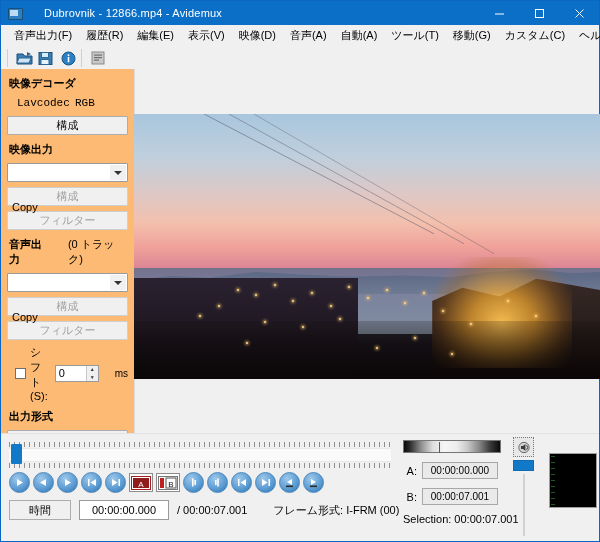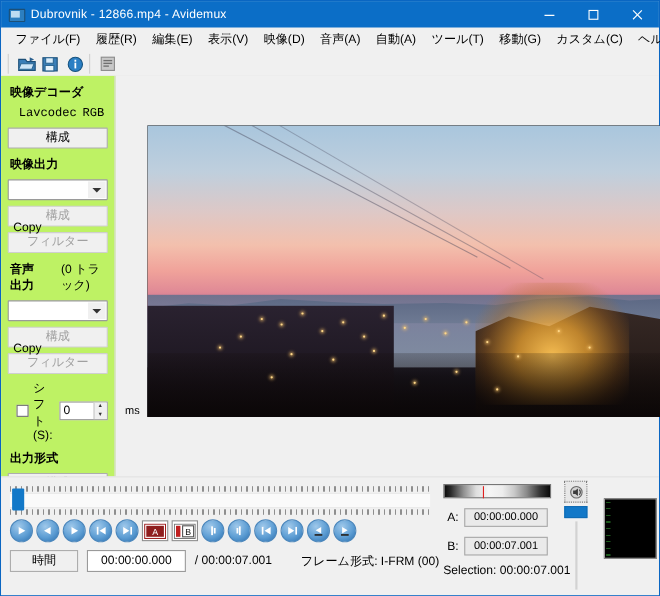--- a/index.html
+++ b/index.html
@@ -10,20 +10,21 @@
   }
   .app{
     width:600px;height:542px;position:relative;
     background:#f0f0f0;box-sizing:border-box;
     border:1px solid #0a66c2;
   }
   
   .titlebar{
     height:24px;background:#0b6ec7;display:flex;align-items:center;
     position:relative;
+    gap:16px;
   }
   .title-icon{
     width:14px;height:14px;margin-left:7px;margin-right:6px;
     position:relative;flex:none;
   }
   .title-icon .film{
     position:absolute;left:0;top:2px;width:13px;height:10px;
     background:#2c7fc0;border:1px solid #1b4f77;border-radius:1px;
   }
   .title-icon .film:after{
@@ -56,22 +57,22 @@
   .tb-btn{
     width:22px;height:20px;display:flex;align-items:center;justify-content:center;
   }
   .tb-btn svg{display:block;}
   
   .body-area{
     position:absolute;left:0;top:68px;right:0;bottom:107px;
     background:#f0f0f0;
   }
   .leftpanel{
-    position:absolute;left:0;top:0;width:104px;bottom:0;
-    background:#bef264;border-right:1px solid #dcdcdc;
+    position:absolute;left:0;top:0;width:134px;bottom:0;
+    background:#fdba74;border-right:1px solid #dcdcdc;
     padding:0 6px;box-sizing:border-box;
   }
   .group-title{
     font-weight:bold;font-size:11px;margin:7px 0 6px 2px;
   }
   .codec-row{
     display:flex;font-size:11px;margin:0 0 7px 10px;font-family:Liberation Mono, monospace;
   }
   .codec-row .c1{width:58px;}
   .btn{
@@ -285,21 +286,21 @@
       <div class="win-btn">
         <svg width="11" height="11" viewBox="0 0 11 11">
             <line x1="1.5" y1="1.5" x2="9.5" y2="9.5" stroke="#fff" stroke-width="1"></line>
             <line x1="9.5" y1="1.5" x2="1.5" y2="9.5" stroke="#fff" stroke-width="1"></line>
           </svg>
       </div>
     </div>
   </div>
 
   <div class="menubar">
-    <div class="menu-item">ファイル(F)</div>
+    <div class="menu-item">音声出力(F)</div>
     <div class="menu-item">履歴(R)</div>
     <div class="menu-item">編集(E)</div>
     <div class="menu-item">表示(V)</div>
     <div class="menu-item">映像(D)</div>
     <div class="menu-item">音声(A)</div>
     <div class="menu-item">自動(A)</div>
     <div class="menu-item">ツール(T)</div>
     <div class="menu-item">移動(G)</div>
     <div class="menu-item">カスタム(C)</div>
     <div class="menu-item">ヘルプ(H)</div>

